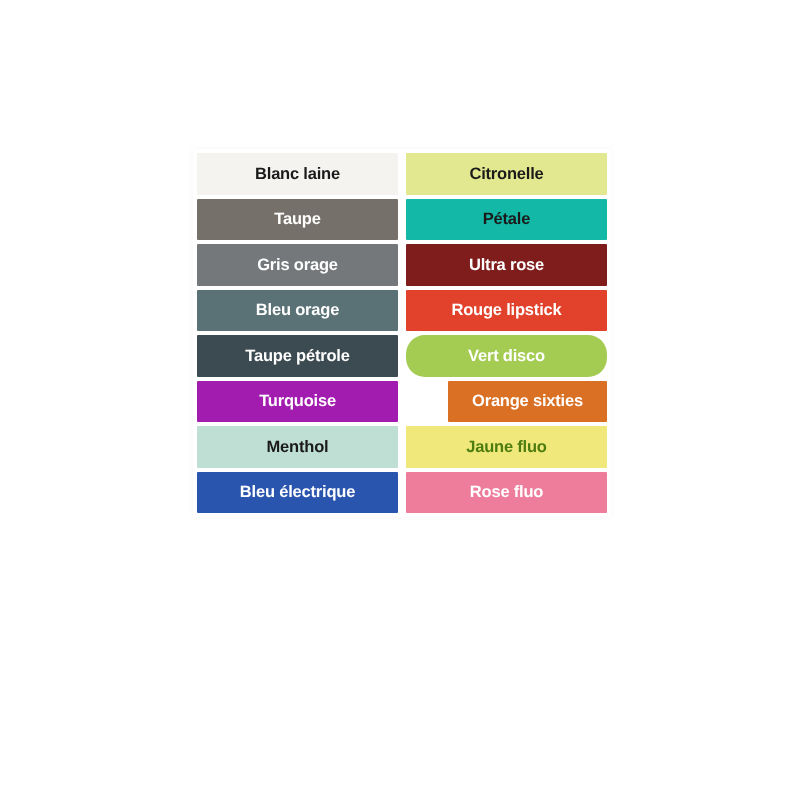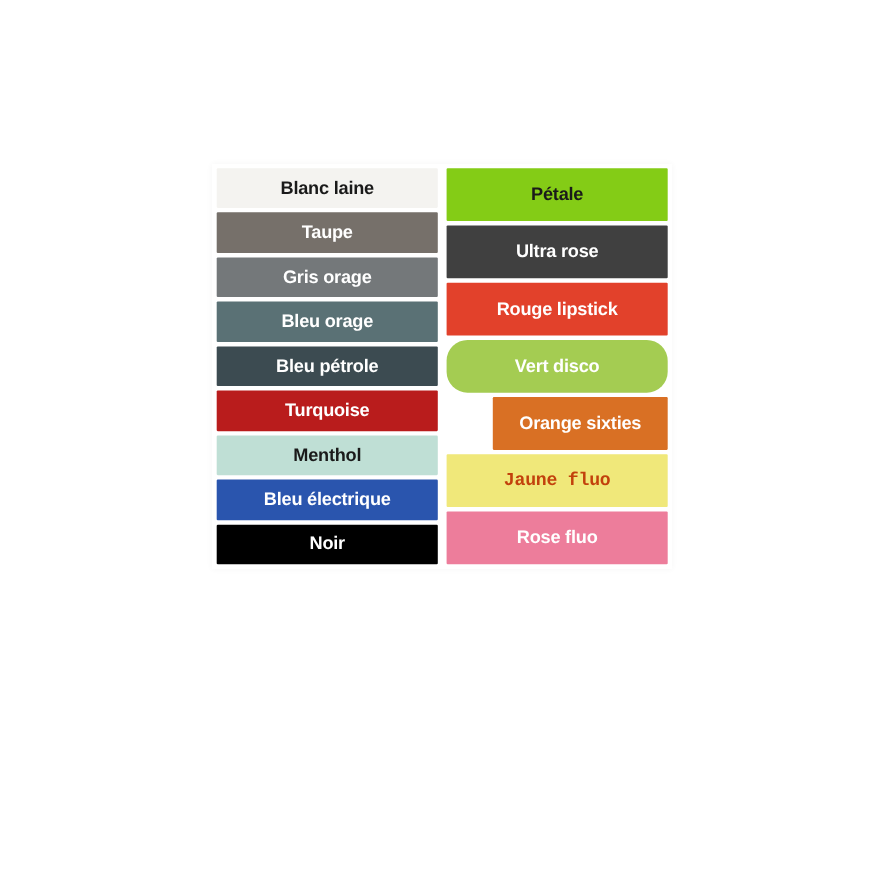--- a/index.html
+++ b/index.html
@@ -71,51 +71,51 @@
       <div class="swatch" style="background: rgb(118, 112, 106);">
         <span class="swatch-label" style="color: rgb(255, 255, 255);">Taupe</span>
       </div>
       <div class="swatch" style="background: rgb(116, 120, 122);">
         <span class="swatch-label" style="color: rgb(255, 255, 255);">Gris orage</span>
       </div>
       <div class="swatch" style="background: rgb(90, 113, 117);">
         <span class="swatch-label" style="color: rgb(255, 255, 255);">Bleu orage</span>
       </div>
       <div class="swatch" style="background: rgb(60, 75, 81);">
-        <span class="swatch-label" style="color: rgb(255, 255, 255);">Bleu pétrole</span>
+        <span class="swatch-label" style="color: rgb(255, 255, 255);">Taupe pétrole</span>
       </div>
-      <div class="swatch" style="background: #b91c1c;">
+      <div class="swatch" style="background: #a21caf;">
         <span class="swatch-label" style="color: rgb(255, 255, 255);">Turquoise</span>
       </div>
       <div class="swatch" style="background: rgb(191, 223, 213);">
         <span class="swatch-label" style="color: rgb(26, 26, 26);">Menthol</span>
       </div>
       <div class="swatch" style="background: rgb(42, 85, 174);">
         <span class="swatch-label" style="color: rgb(255, 255, 255);">Bleu électrique</span>
       </div>
-      <div class="swatch" style="background: rgb(0, 0, 0);">
-        <span class="swatch-label" style="color: rgb(255, 255, 255);">Noir</span>
-      </div>
     </div>
   <div class="palette-column">
-      <div class="swatch" style="background: #84cc16;">
+      <div class="swatch" style="background: rgb(226, 232, 143);">
+        <span class="swatch-label" style="color: rgb(26, 26, 26);">Citronelle</span>
+      </div>
+      <div class="swatch" style="background: #14b8a6;">
         <span class="swatch-label" style="color: rgb(26, 26, 26);">Pétale</span>
       </div>
-      <div class="swatch" style="background: #404040;">
+      <div class="swatch" style="background: #7f1d1d;">
         <span class="swatch-label" style="color: rgb(255, 255, 255);">Ultra rose</span>
       </div>
       <div class="swatch" style="background: rgb(226, 65, 43);">
         <span class="swatch-label" style="color: rgb(255, 255, 255);">Rouge lipstick</span>
       </div>
       <div class="swatch" style="background: rgb(164, 204, 82); border-radius: 19px;">
         <span class="swatch-label" style="color: rgb(255, 255, 255);">Vert disco</span>
       </div>
       <div class="swatch" style="background: rgb(217, 112, 36); margin-left: 42px;">
         <span class="swatch-label" style="color: rgb(255, 255, 255);">Orange sixties</span>
       </div>
       <div class="swatch" style="background: rgb(240, 232, 122);">
-        <span class="swatch-label" style="color: #c2410c; font-family: Liberation Mono, monospace;">Jaune fluo</span>
+        <span class="swatch-label" style="color: #4d7c0f;">Jaune fluo</span>
       </div>
       <div class="swatch" style="background: rgb(237, 125, 155);">
         <span class="swatch-label" style="color: rgb(255, 255, 255);">Rose fluo</span>
       </div>
     </div>
 </div>
 
 </body></html>

